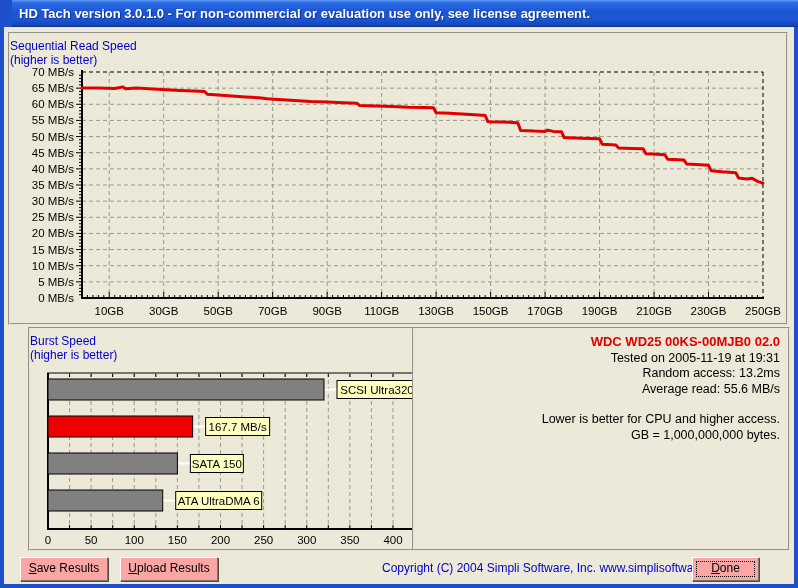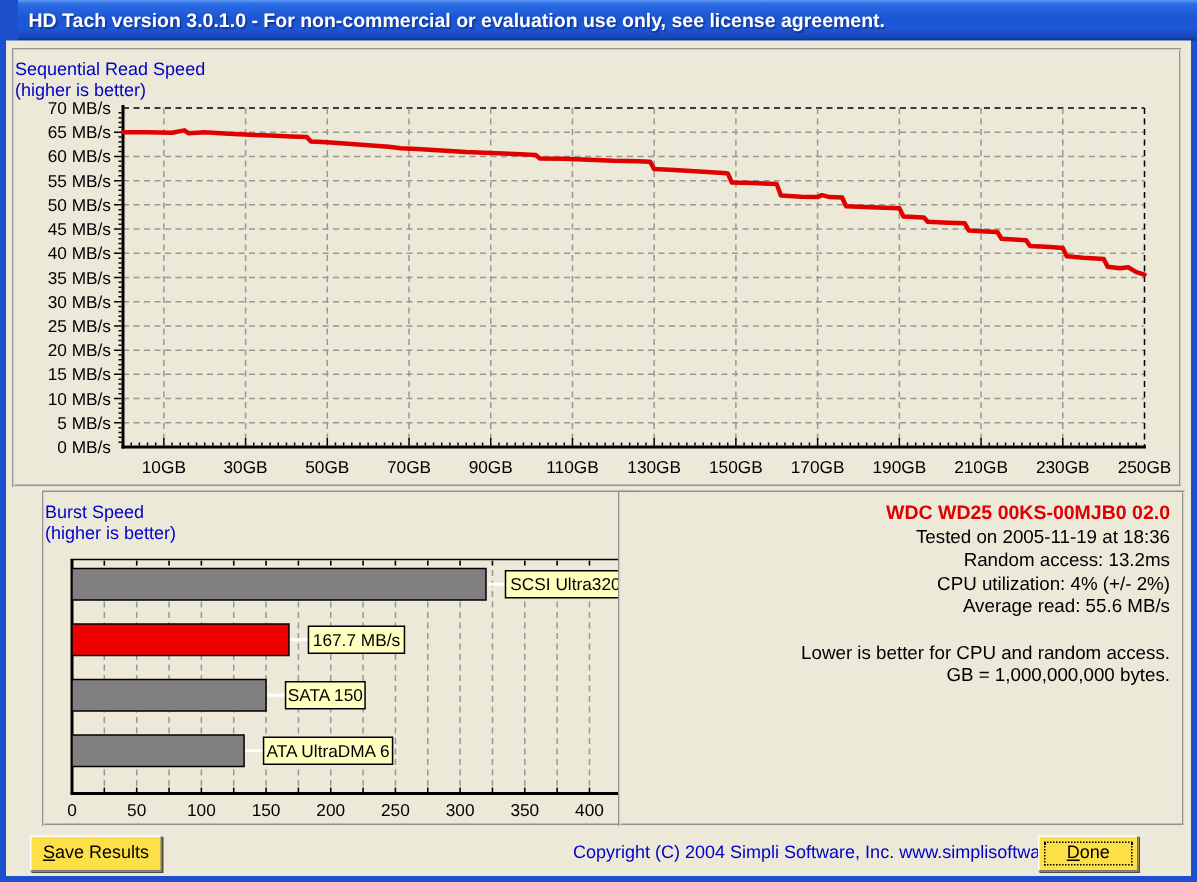--- a/index.html
+++ b/index.html
@@ -38,21 +38,21 @@
 
   
   .panel-info .inner { position:absolute; inset:2px 4px; padding:3px 4px; font-size:12.5px; line-height:15.5px; color:#000; }
   .drive-title { color:#e00000; font-weight:bold; font-size:13px; margin-bottom:1px; }
   .stat-line  { padding-left:8px; }
   .note-gap   { height:15px; }
 
   
   .btn {
     position:absolute; top:530px; height:24px;
-    background:#fde047; font-family:"Liberation Sans",sans-serif;
+    background:#fca5a5; font-family:"Liberation Sans",sans-serif;
     font-size:12px; color:#000; text-align:center; line-height:21px;
     border:1px solid; border-color:#ffffff #7a786c #7a786c #ffffff;
     box-shadow:1px 1px 0 #4e4c44; cursor:default; white-space:nowrap;
   }
   .btn::first-letter { text-decoration:underline; }
   .btn-save    { left:16px;  width:88px; }
   .btn-upload  { left:116px; width:98px; }
   .btn-compare { left:228px; width:130px; }
   .btn-done    { left:688px; width:67px; }
   .btn-done::after { content:''; position:absolute; left:3px; right:3px; top:3px; bottom:3px; border:1px dotted #000; }
@@ -415,27 +415,27 @@
           <line x1="133.7086247086247" y1="171.5" x2="145.7086247086247" y2="171.5" stroke="#fff" stroke-width="2"></line>
           <rect x="145.7086247086247" y="162.5" width="86" height="18" fill="#ffffc0" stroke="#000" stroke-width="1"></rect>
           <text x="188.7086247086247" y="175.5" text-anchor="middle" font-size="11.5" font-family="Liberation Sans, sans-serif" fill="#000">ATA UltraDMA 6</text>
         </svg>
       </div>
   </div>
 
   <div class="panel panel-info">
     <div class="inner">
       <div class="drive-title">WDC WD25 00KS-00MJB0 02.0</div>
-      <div class="stat-line">Tested on 2005-11-19 at 18:36</div>
+      <div class="stat-line">Tested on 2005-11-19 at 19:31</div>
       <div class="stat-line">Random access: 13.2ms</div>
-      <div class="stat-line">CPU utilization: 4% (+/- 2%)</div>
       <div class="stat-line">Average read: 55.6 MB/s</div>
       <div class="note-gap"></div>
-      <div>Lower is better for CPU and random access.</div>
+      <div>Lower is better for CPU and higher access.</div>
       <div>GB = 1,000,000,000 bytes.</div>
     </div>
   </div>
 
   <div class="btn btn-save">Save Results</div>
+  <div class="btn btn-upload">Upload Results</div>
   <div class="copyright">Copyright (C) 2004 Simpli Software, Inc. www.simplisoftware.com</div>
   <div class="btn btn-done">Done</div>
 
 </div>
 
 </body></html>

